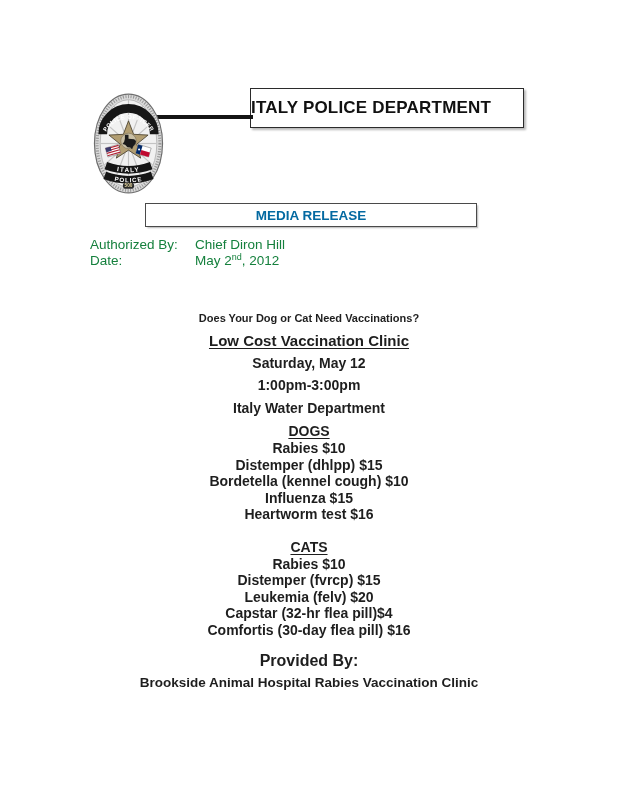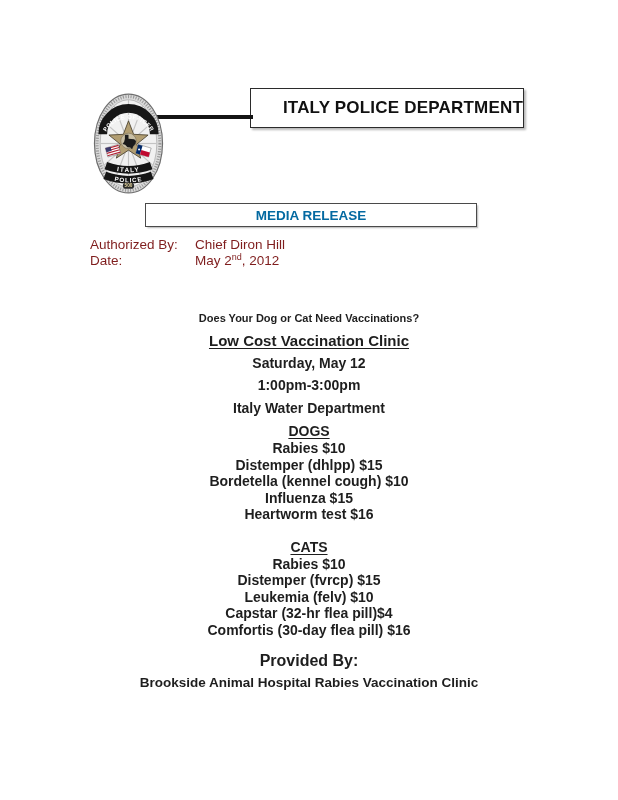--- a/index.html
+++ b/index.html
@@ -5,30 +5,30 @@
   html,body{margin:0;padding:0;background:#ffffff;}
   .page{
     position:relative;width:618px;height:800px;background:#ffffff;
     font-family:"Liberation Sans", sans-serif;color:#1d1d1d;overflow:hidden;
   }
   .badge{position:absolute;left:93px;top:93px;width:71px;height:101px;z-index:3;}
   .connector{position:absolute;left:155px;top:115px;width:98px;height:4px;background:#141414;z-index:2;}
   .header-box{
     position:absolute;left:250px;top:88px;width:272px;height:38px;
     background:#ffffff;border:1.5px solid #2b2b2b;box-shadow:2px 2px 2px rgba(0,0,0,0.28);
-    display:flex;align-items:center;justify-content:flex-end;
+    display:flex;align-items:center;justify-content:flex-start;
     font-weight:bold;font-size:17px;letter-spacing:0.2px;color:#111;z-index:1;
   }
   .media-box{
     position:absolute;left:145px;top:203px;width:330px;height:22px;
     background:#ffffff;border:1px solid #4a4a4a;box-shadow:1.5px 1.5px 1.5px rgba(0,0,0,0.22);
     display:flex;align-items:center;justify-content:center;
     font-weight:bold;font-size:13.5px;color:#0369a1;
   }
-  .meta{position:absolute;left:90px;top:237px;font-size:13.5px;line-height:16px;color:#7f1d1d;}
+  .meta{position:absolute;left:90px;top:237px;font-size:13.5px;line-height:16px;color:#15803d;}
   .meta-row{display:flex;}
   .meta-label{width:105px;}
   .meta-value sup{font-size:9px;line-height:0;}
   .flyer{position:absolute;left:0;top:308px;width:618px;text-align:center;font-weight:bold;color:#1e1e1e;}
   .flyer-title{font-size:11px;line-height:20px;}
   .flyer-clinic{font-size:15px;line-height:18px;margin-top:4px;text-decoration:underline;text-underline-offset:2px;}
   .flyer-line{font-size:14px;line-height:18px;margin-top:4px;}
   .flyer-location{margin-top:5px;}
   .section-heading{font-size:14px;line-height:18px;margin-top:5px;text-decoration:underline;text-underline-offset:2px;}
   .section-heading.cats{margin-top:15px;}
@@ -126,21 +126,21 @@
     <div class="section-heading">DOGS</div>
     <div class="price-line">Rabies $10</div>
     <div class="price-line">Distemper (dhlpp) $15</div>
     <div class="price-line">Bordetella (kennel cough) $10</div>
     <div class="price-line">Influenza $15</div>
     <div class="price-line">Heartworm test $16</div>
 
     <div class="section-heading cats">CATS</div>
     <div class="price-line">Rabies $10</div>
     <div class="price-line">Distemper (fvrcp) $15</div>
-    <div class="price-line">Leukemia (felv) $10</div>
+    <div class="price-line">Leukemia (felv) $20</div>
     <div class="price-line">Capstar (32-hr flea pill)$4</div>
     <div class="price-line">Comfortis (30-day flea pill) $16</div>
 
     <div class="provided-label">Provided By:</div>
     <div class="provider-name">Brookside Animal Hospital Rabies Vaccination Clinic</div>
   </div>
 
 </div>
 
 </body></html>

